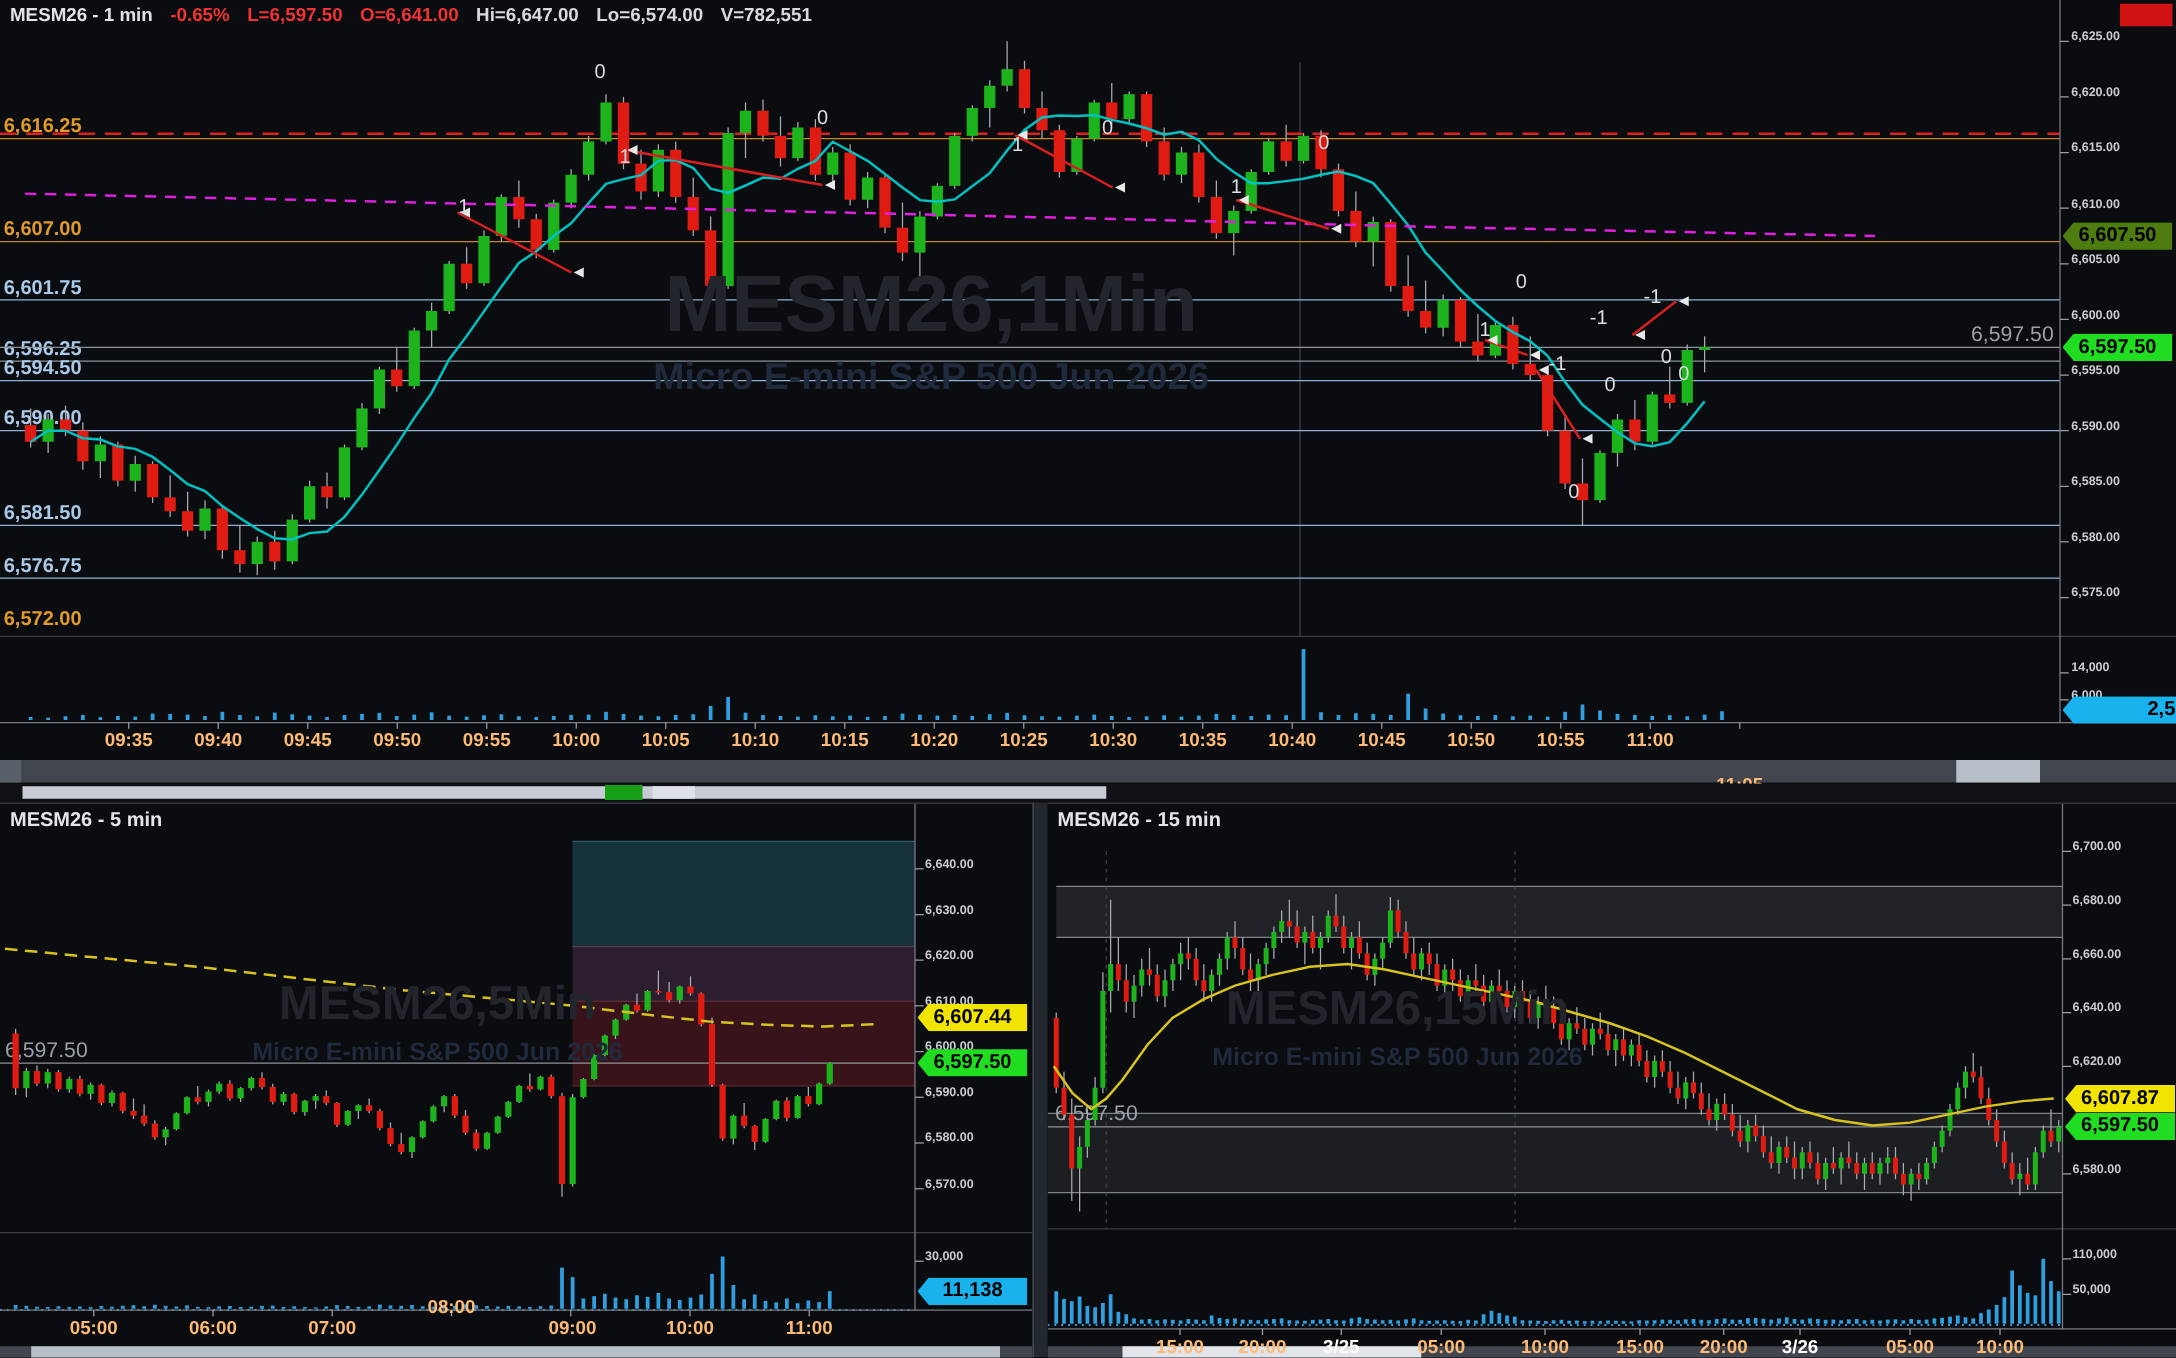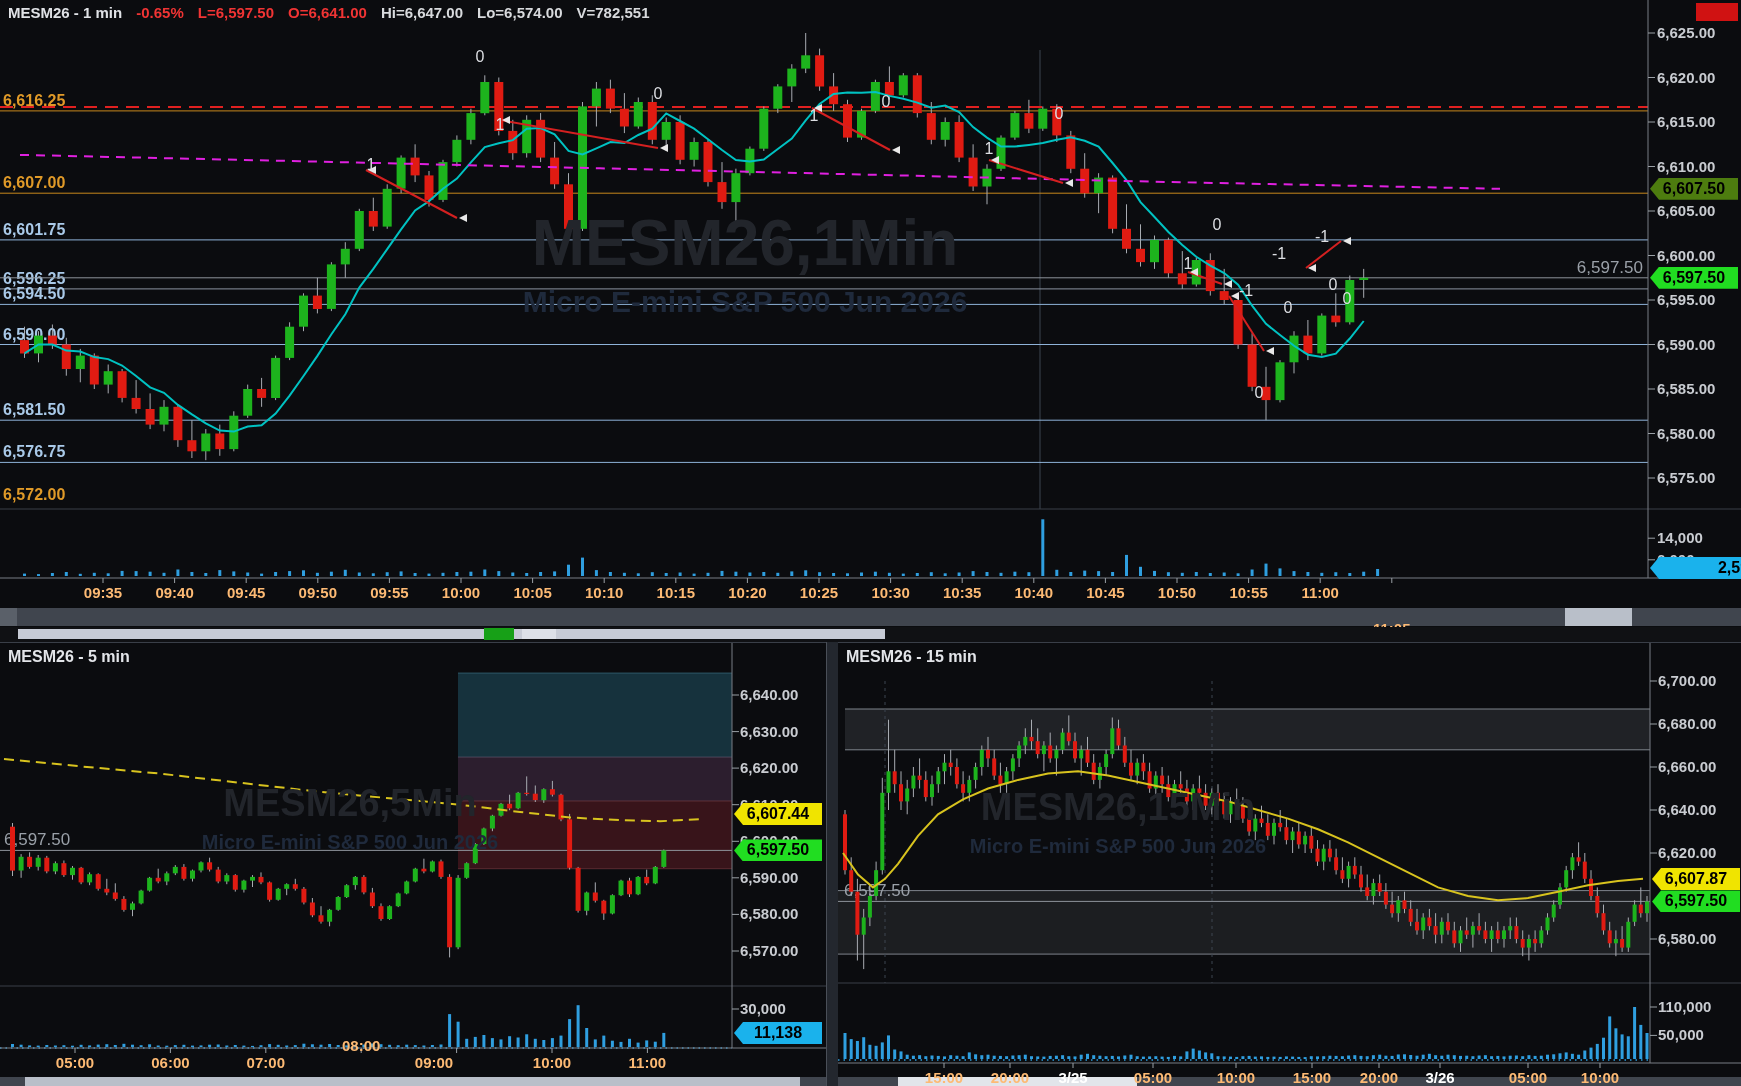--- a/index.html
+++ b/index.html
@@ -12,21 +12,21 @@
   #split-frag-green{position:absolute;left:484px;top:1px;width:30px;height:12px;background:#17a017;}
   #split-frag-white{position:absolute;left:522px;top:2px;width:34px;height:10px;background:#dde0e8;}
   #panel2{left:0;top:642px;width:826px;height:444px;border-top:1px solid #3a3f48;}
   #divider23{position:absolute;left:826px;top:642px;width:12px;height:444px;background:#23272e;
     border-left:1px solid #4a4f58;border-right:1px solid #4a4f58;}
   #panel3{left:838px;top:642px;width:903px;height:444px;border-top:1px solid #3a3f48;}
   svg.chart{position:absolute;left:0;top:0;}
   .hdr{position:absolute;left:8px;top:4px;font-size:15px;font-weight:bold;white-space:nowrap;z-index:5;}
   .hdr span{margin-right:14px;}
   .ptitle{position:absolute;left:8px;top:5px;font-size:16px;font-weight:bold;color:#e3e5e9;z-index:5;}
-  .axis-label{position:absolute;font-size:15px;font-weight:bold;color:#c9ccd1;white-space:nowrap;}
+  .axis-label{position:absolute;font-size:10px;font-weight:bold;color:#c9ccd1;white-space:nowrap;}
   .badge{position:absolute;width:88px;height:22px;line-height:22px;text-align:center;color:#000;
     font-size:16px;font-weight:bold;clip-path:polygon(0 50%,9px 0,100% 0,100% 100%,9px 100%);z-index:6;}
   .tlabel{position:absolute;width:76px;margin-left:-38px;text-align:center;font-size:15px;
     font-weight:bold;color:#fdba74;white-space:nowrap;}
   .tlabel.date{color:#ffffff;}
   .wm1,.wm2{position:absolute;width:100%;text-align:center;font-weight:bold;pointer-events:none;}
   .sbar{position:absolute;background:#40454e;}
   .sthumb{position:absolute;top:0;height:100%;background:#b9bfc9;}
   #redbox{position:absolute;left:1696px;top:3px;width:42px;height:18px;background:#d01212;z-index:7;}
 </style>
@@ -767,21 +767,21 @@
       <div class="axis-label" style="left: 740px; top: 262.42px;">6,580.00</div>
       <div class="axis-label" style="left: 740px; top: 298.99px;">6,570.00</div>
       <div class="axis-label" style="left: 740px; top: 356.99px;">30,000</div>
       <div class="badge" style="left: 734px; top: 160.072px; background: rgb(240, 228, 0);">6,607.44</div>
       <div class="badge" style="left: 734px; top: 196.423px; background: rgb(33, 221, 33);">6,597.50</div>
       <div class="badge" style="left: 734px; top: 379px; background: rgb(26, 178, 236);">11,138</div>
       <div class="tlabel" style="left: 75px; top: 411px;">05:00</div>
       <div class="tlabel" style="left: 170.4px; top: 411px;">06:00</div>
       <div class="tlabel" style="left: 265.8px; top: 411px;">07:00</div>
       <div class="tlabel" style="left: 361.2px; top: 394px;">08:00</div>
-      <div class="tlabel" style="left: 434px; top: 411px;">09:00</div>
+      <div class="tlabel" style="left: 458px; top: 411px;">09:00</div>
       <div class="tlabel" style="left: 552px; top: 411px;">10:00</div>
       <div class="tlabel" style="left: 647.4px; top: 411px;">11:00</div>
       <div class="wm1" style="left: -63px; top: 139px; font-size: 38px; color: rgb(34, 37, 43);">MESM26,5Min</div>
       <div class="wm2" style="left: -63px; top: 188px; font-size: 20px; color: rgb(31, 42, 60);">Micro E-mini S&amp;P 500 Jun 2026</div>
     </div>
   <div id="divider23"></div>
   <div class="panel" id="panel3">
     <svg class="chart" id="svg3" width="903" height="444">
         <defs>
           <clipPath id="cp3">

